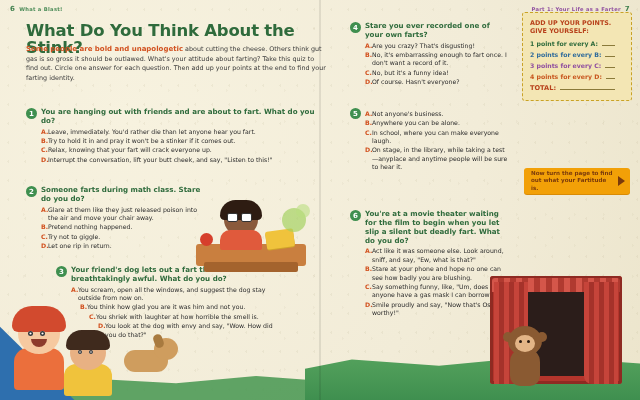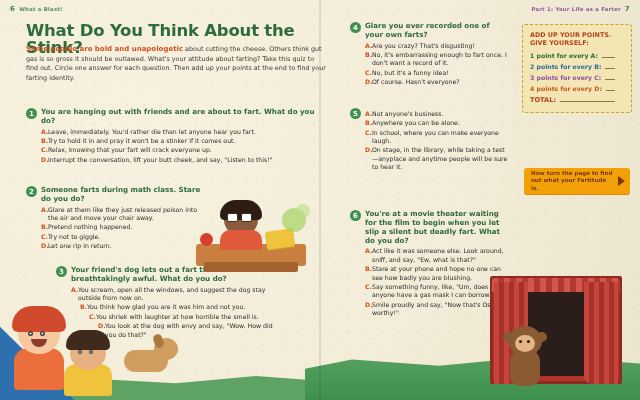--- a/index.html
+++ b/index.html
@@ -69,21 +69,21 @@
   .opt .tx { flex:1; }
 
   
   .cascade .opt:nth-child(1){ margin-left:0; }
   .cascade .opt:nth-child(2){ margin-left:9px; }
   .cascade .opt:nth-child(3){ margin-left:18px; }
   .cascade .opt:nth-child(4){ margin-left:27px; }
 
   
   .scorebox {
-    position:absolute; right:8px; top:24px; width:110px;
+    position:absolute; right:8px; top:12px; width:110px;
     background:#f3e6b4; border:1.2px dashed #c9a227; border-radius:3px;
     padding:6px 16px 8px 7px;
   }
   .scorebox h3 { margin:0 0 5px 0; font-size:6.4px; color:#b8421c; line-height:1.25; font-weight:bold; }
   .scoreline { font-size:6.2px; font-weight:bold; margin-bottom:4px; color:#2f6b3c; display:flex; align-items:baseline; }
   .scoreline .blank { flex:1; border-bottom:1px solid #8a7a3a; margin-left:4px; height:6px; }
   .scoreline.c2 { color:#2f6b9b; }
   .scoreline.c3 { color:#8f4fa0; }
   .scoreline.c4 { color:#c8571f; }
   .totalline { font-size:6.6px; font-weight:bold; color:#b8421c; display:flex; align-items:baseline; margin-top:2px;justify-content:space-between; }
@@ -275,21 +275,21 @@
         </div>
       <div class="opt">
           <span class="lt">D.</span>
           <span class="tx">You look at the dog with envy and say, "Wow. How did you do that?"</span>
         </div>
     </div>
   </div>
 
   <div class="q" style="left:350px; top:22px; width:160px;">
     <div class="num">4</div>
-    <div class="qtext">Glare you ever recorded one of your own farts?</div>
+    <div class="qtext">Stare you ever recorded one of your own farts?</div>
     <div class="opts">
       <div class="opt">
           <span class="lt">A.</span>
           <span class="tx">Are you crazy? That's disgusting!</span>
         </div>
       <div class="opt">
           <span class="lt">B.</span>
           <span class="tx">No, it's embarrassing enough to fart once. I don't want a record of it.</span>
         </div>
       <div class="opt">

